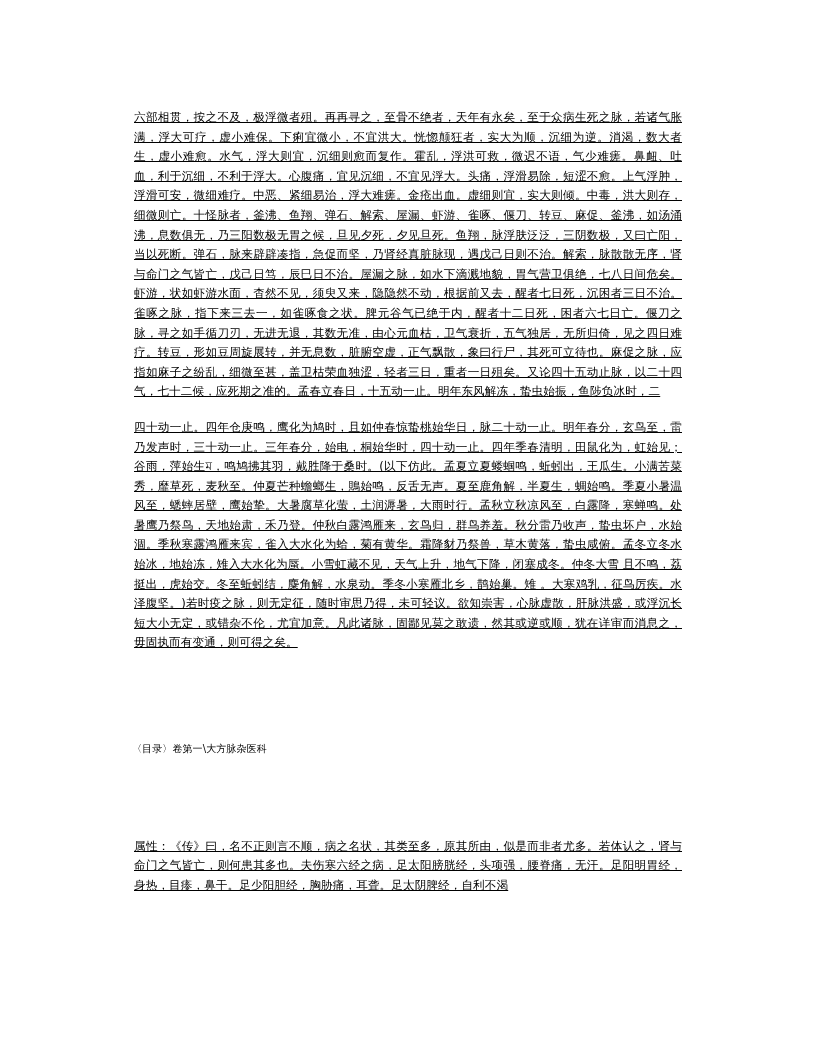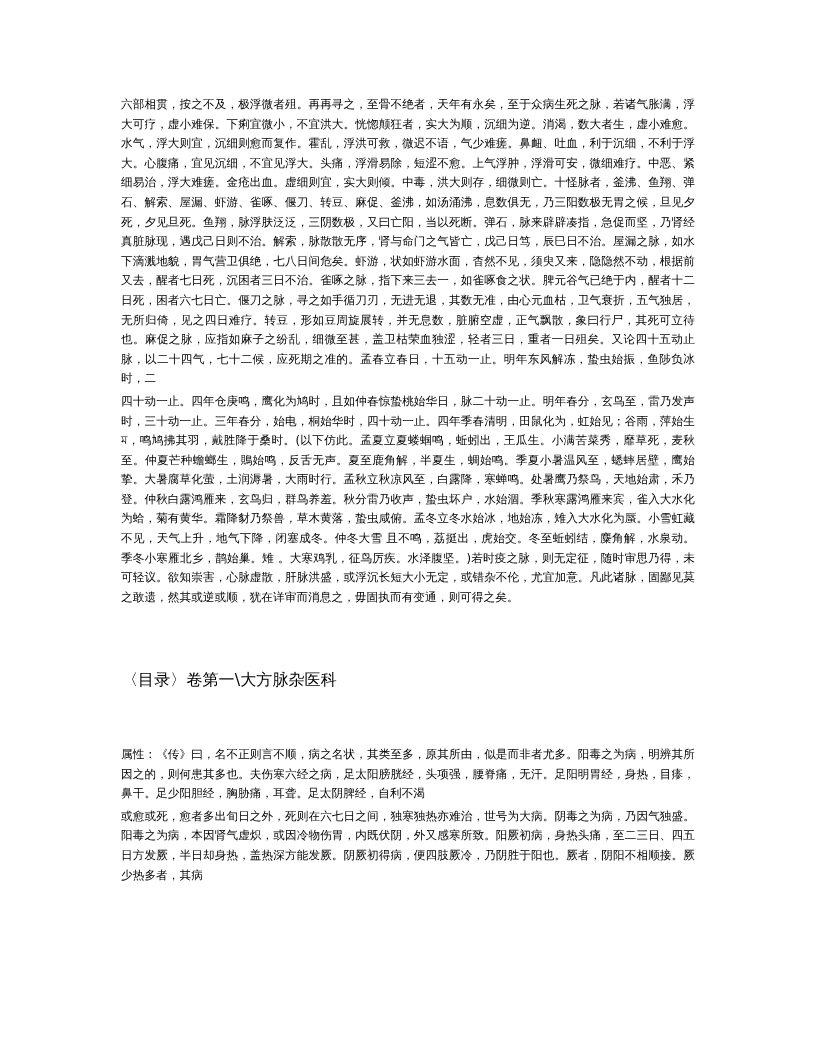--- a/index.html
+++ b/index.html
@@ -21,28 +21,29 @@
     position: relative;
   }
   .body-text {
     font-size: 11.6px;
     line-height: 19.6px;
     text-align: justify;
     text-justify: inter-ideograph;
     letter-spacing: 0.1px;
   }
   .para {
-    margin: 3px;
+    margin: 16px;
     white-space: pre-wrap;
     word-break: break-all;
+    text-decoration: underline;
   }
   .section-gap { height: 56px; }
   .heading-line {
-    margin: 4px;
-    font-size: 16px;
+    margin: 14px;
+    font-size: 10px;
     line-height: 19.6px;
   }
   .heading-gap { height: 24px; }
 </style>
 </head>
 <body>
 
 <div class="page">
 
   <div class="body-text">
@@ -53,19 +54,18 @@
 
     <div class="section-gap"></div>
 
     <p class="heading-line">〈目录〉卷第一\大方脉杂医科</p>
 
     <div class="heading-gap"></div>
 
 
     <div class="heading-gap"></div>
 
-    <p class="para">属性：《传》曰，名不正则言不顺，病之名状，其类至多，原其所由，似是而非者尤多。阳毒之为病，明辨其所因之的，则何患其多也。夫伤寒六经之病，足太阳膀胱经，头项强，腰脊痛，无汗。足阳明胃经，身热，目瘆，鼻干。足少阳胆经，胸胁痛，耳聋。足太阴脾经，自利不渴</p>
+    <p class="para">属性：《传》曰，名不正则言不顺，病之名状，其类至多，原其所由，似是而非者尤多。若体认之，肾与命门之气皆亡，则何患其多也。夫伤寒六经之病，足太阳膀胱经，头项强，腰脊痛，无汗。足阳明胃经，身热，目瘆，鼻干。足少阳胆经，胸胁痛，耳聋。足太阴脾经，自利不渴</p>
 
-    <p class="para">或愈或死，愈者多出旬日之外，死则在六七日之间，独寒独热亦难治，世号为大病。阴毒之为病，乃因气独盛。阳毒之为病，本因肾气虚炽，或因冷物伤胃，内既伏阴，外又感寒所致。阳厥初病，身热头痛，至二三日、四五日方发厥，半日却身热，盖热深方能发厥。阴厥初得病，便四肢厥冷，乃阴胜于阳也。厥者，阴阳不相顺接。厥少热多者，其病</p>
 
   </div>
 
 </div>
 
 </body></html>

